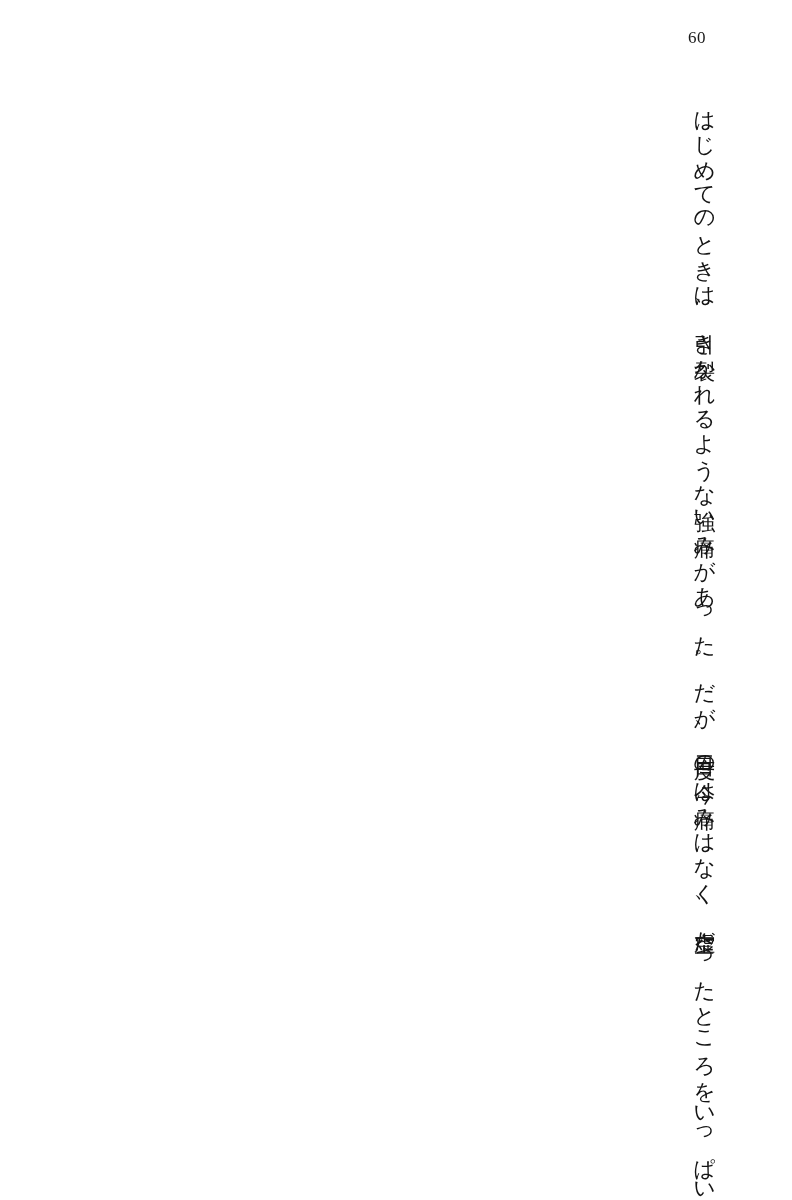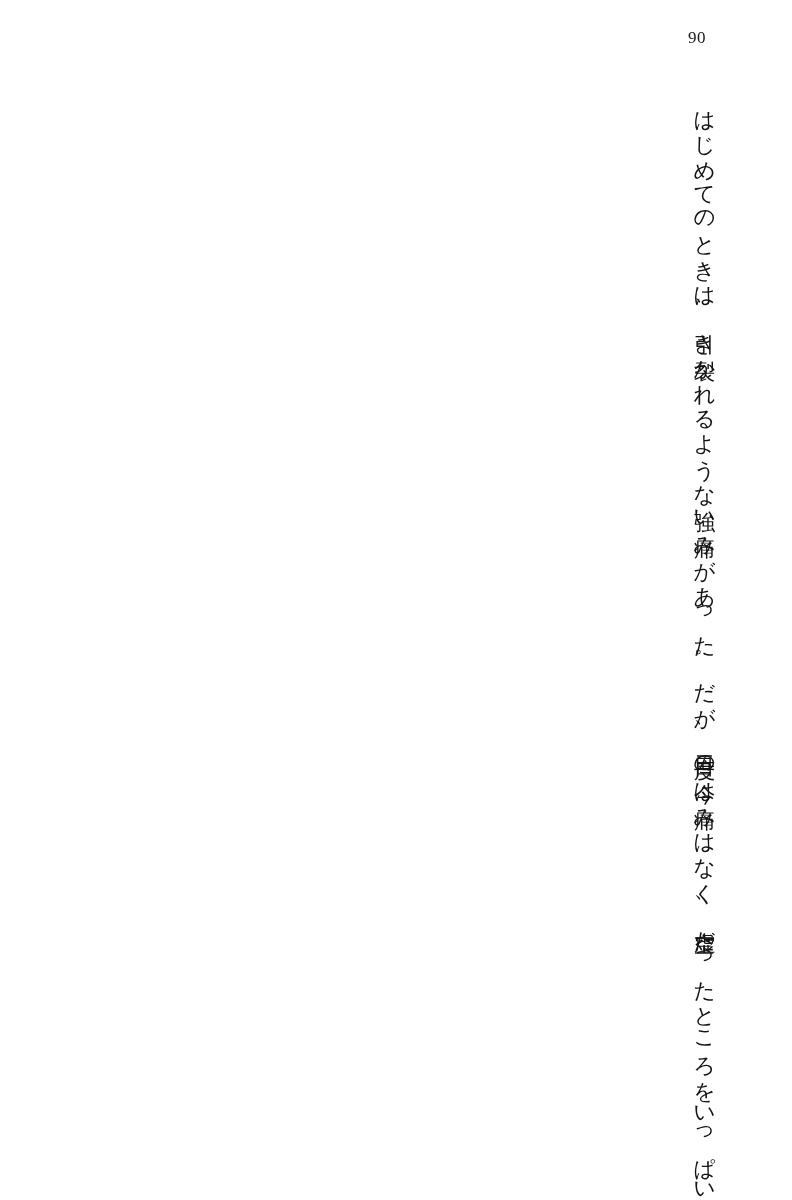--- a/index.html
+++ b/index.html
@@ -61,21 +61,21 @@
     line-height: 1;
     white-space: nowrap;
     overflow: visible;
   }
 </style>
 </head>
 <body>
 
 <div id="page">
 
-  <div class="page-number">90</div>
+  <div class="page-number">60</div>
 
   <div class="body-text">
     <div class="col">はじめてのときは、引き裂かれるような強い痛みがあった。</div>
     <div class="col">だが、二度目の今は痛みはなく、空虚だったところをいっぱいに埋めてもらえたよ</div>
 
   </div>
 
 </div>
 
 </body></html>

